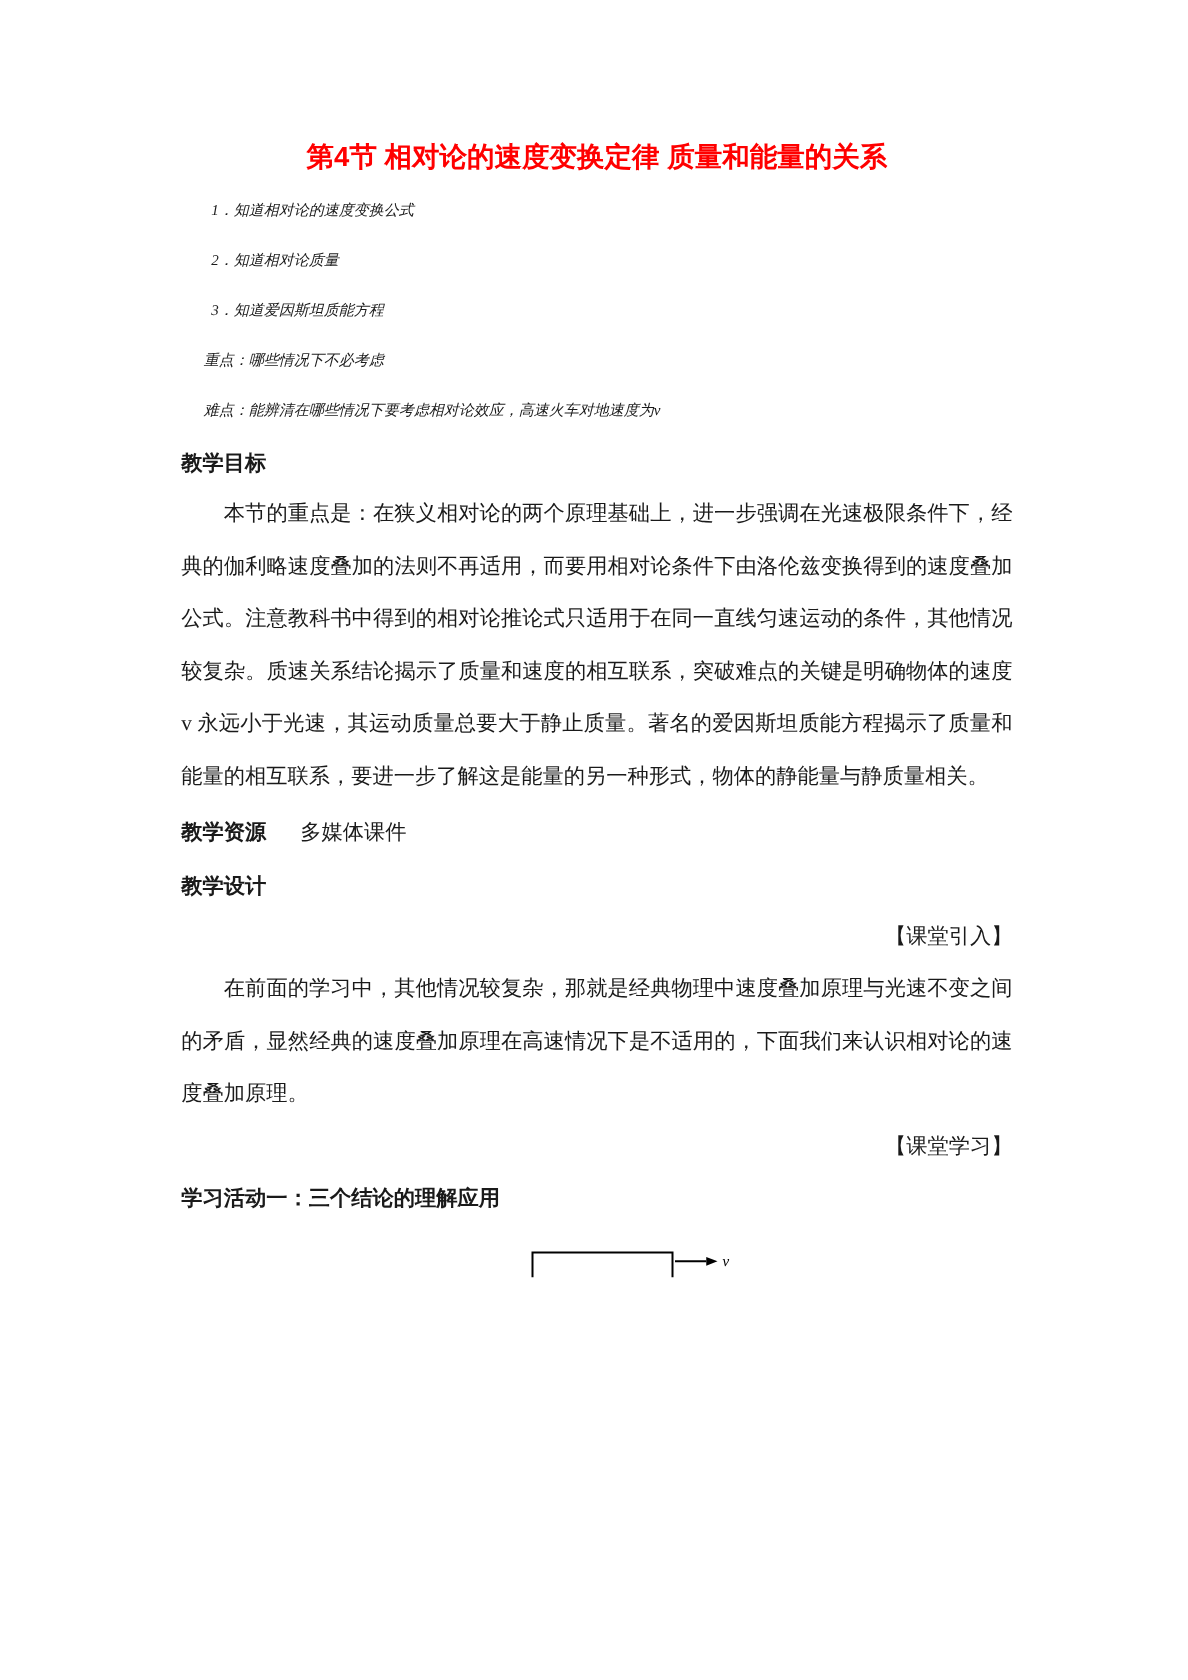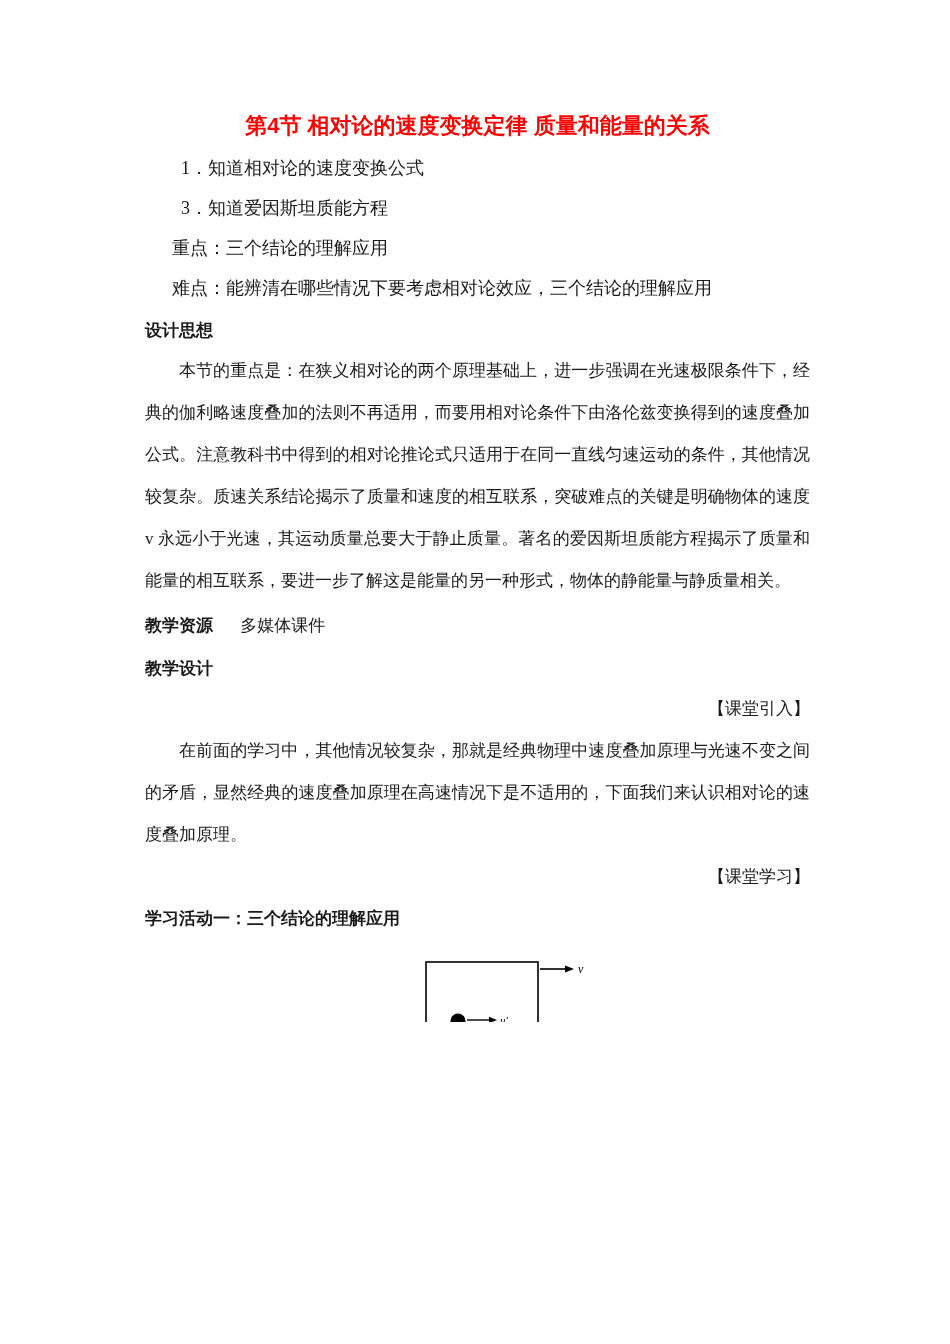--- a/index.html
+++ b/index.html
@@ -26,22 +26,23 @@
     margin-bottom: 6px;
   }
   .heading {
     font-family: "Liberation Sans", "DejaVu Sans", sans-serif;
     font-size: 17px;
     font-weight: bold;
     line-height: 38px;
     margin-top: 4px;
   }
   .line {
-    font-size: 18px;
+    font-size: 12px;
     line-height: 40px;
+    font-style: italic;
   }
   .indent-2 { padding-left: 2em; }
   .indent-15 { padding-left: 1.5em; }
   .para {
     font-size: 17px;
     line-height: 42px;
     text-align: justify;
     text-indent: 2em;
   }
   .para-flush {
@@ -77,26 +78,27 @@
   .fig-label { font-style: italic; font-family: "Liberation Serif", serif; }
 </style>
 </head>
 <body>
 
 <div class="page">
 
   <h1 class="doc-title">第4节 相对论的速度变换定律 质量和能量的关系</h1>
 
   <div class="line indent-2">1．知道相对论的速度变换公式</div>
+  <div class="line indent-2">2．知道相对论质量</div>
   <div class="line indent-2">3．知道爱因斯坦质能方程</div>
 
-  <div class="line indent-15">重点：三个结论的理解应用</div>
-  <div class="line indent-15">难点：能辨清在哪些情况下要考虑相对论效应，三个结论的理解应用</div>
+  <div class="line indent-15">重点：哪些情况下不必考虑</div>
+  <div class="line indent-15">难点：能辨清在哪些情况下要考虑相对论效应，高速火车对地速度为v</div>
 
-  <div class="heading">设计思想</div>
+  <div class="heading">教学目标</div>
   <p class="para">本节的重点是：在狭义相对论的两个原理基础上，进一步强调在光速极限条件下，经典的伽利略速度叠加的法则不再适用，而要用相对论条件下由洛伦兹变换得到的速度叠加公式。注意教科书中得到的相对论推论式只适用于在同一直线匀速运动的条件，其他情况较复杂。质速关系结论揭示了质量和速度的相互联系，突破难点的关键是明确物体的速度v 永远小于光速，其运动质量总要大于静止质量。著名的爱因斯坦质能方程揭示了质量和能量的相互联系，要进一步了解这是能量的另一种形式，物体的静能量与静质量相关。</p>
 
   <div class="inline-heading-row">
     <span class="hd">教学资源</span><span class="val">多媒体课件</span>
   </div>
 
   <div class="heading">教学设计</div>
 
   <div class="bracket-line">【课堂引入】</div>
   <p class="para">在前面的学习中，其他情况较复杂，那就是经典物理中速度叠加原理与光速不变之间的矛盾，显然经典的速度叠加原理在高速情况下是不适用的，下面我们来认识相对论的速度叠加原理。</p>

